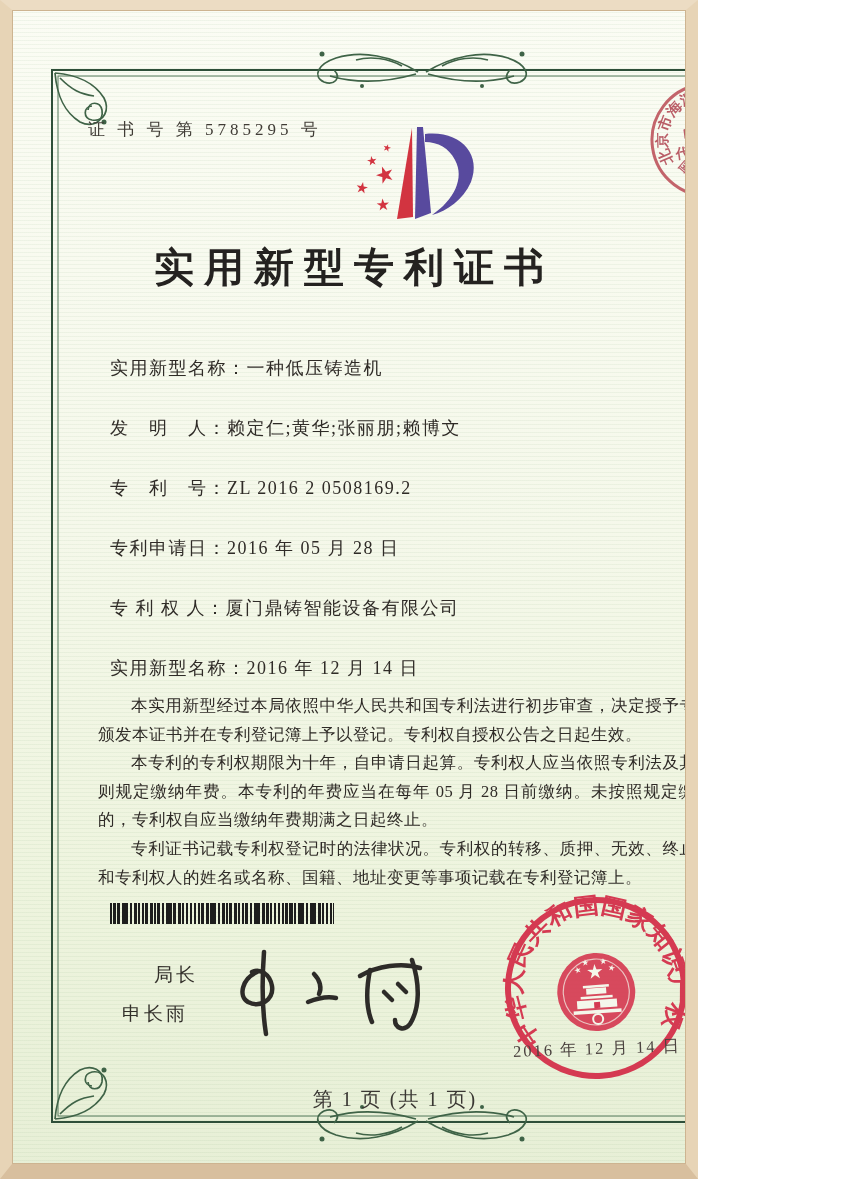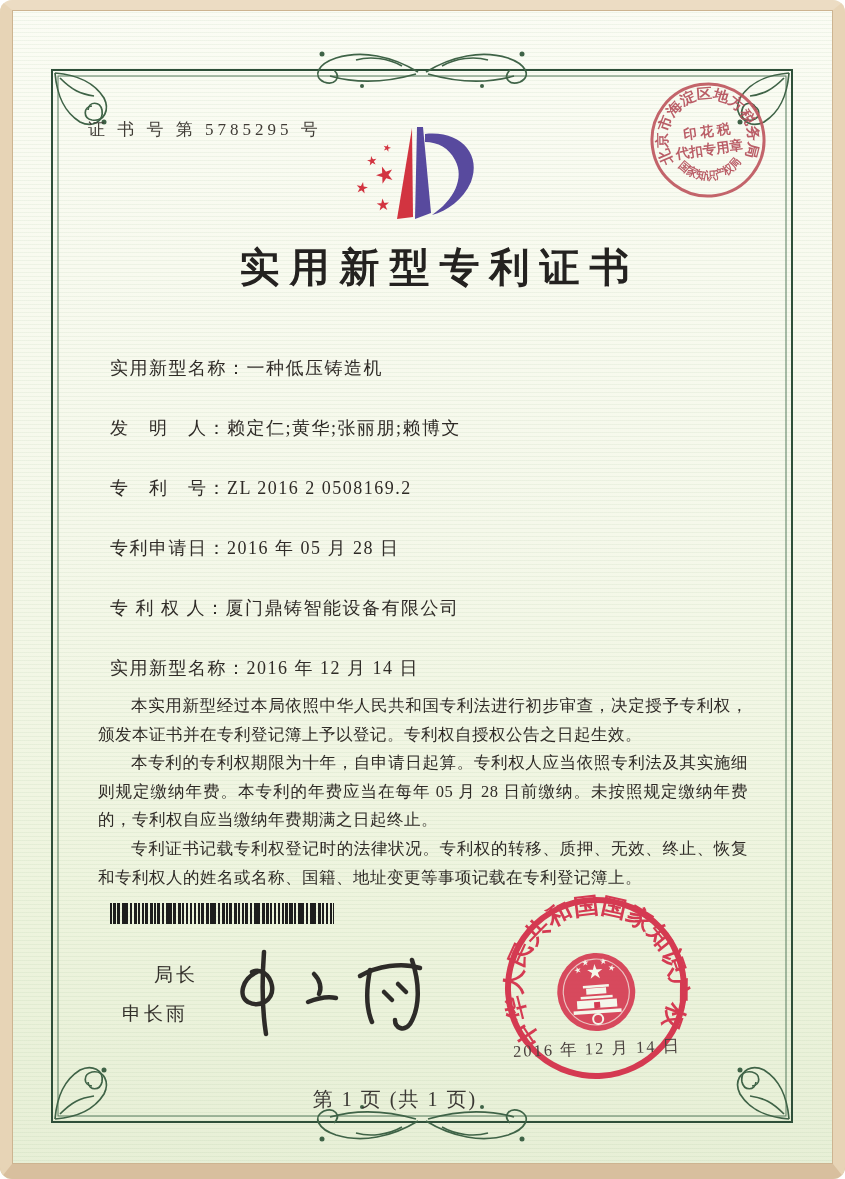--- a/index.html
+++ b/index.html
@@ -1,34 +1,33 @@
 <!DOCTYPE html>
 <html><head>
 <meta charset="utf-8">
 <style>
   html,body{margin:0;padding:0;background:#fff;}
   .page{
-    position:relative;width:845px;height:1179px;overflow:hidden;
+    position:relative;width:698px;height:1179px;overflow:hidden;
     font-family:"Liberation Serif","DejaVu Serif",serif;
     background:
       repeating-linear-gradient(180deg, rgba(125,168,120,0.09) 0 1px, rgba(0,0,0,0) 1px 4px),
       linear-gradient(180deg,#fbfcf4 0%,#f5f8ea 45%,#eef4de 75%,#e7efd6 100%);
-    border-radius: 12px;
   }
   .frame{
     position:absolute;inset:0;box-sizing:border-box;z-index:40;pointer-events:none;
     border-style:solid;border-width:10px 12px 15px 12px;
     border-color:#ecdcc3 #e7d4b6 #d8bf9e #e7d4b6;
     box-shadow:inset 0 0 0 1px #cdb491;
   }
   .ornaments{position:absolute;left:0;top:0;z-index:1;}
   .certno{position:absolute;left:88px;top:118px;font-size:17px;letter-spacing:4px;color:#403c36;z-index:3;}
   .logo{position:absolute;left:340px;top:120px;z-index:3;}
   .taxstamp{position:absolute;left:630px;top:62px;z-index:3;transform:rotate(-8deg);opacity:.92;}
-  .title{position:absolute;left:12px;top:240px;width:100%;text-align:center;font-size:40px;font-weight:600;
+  .title{position:absolute;left:0;top:240px;width:100%;text-align:center;font-size:40px;font-weight:600;
     letter-spacing:10px;padding-left:10px;box-sizing:border-box;color:#242220;z-index:3;}
   .field{position:absolute;left:110px;font-size:18px;letter-spacing:1.5px;color:#2f2b27;white-space:nowrap;z-index:3;}
   .body-text{position:absolute;left:98px;top:692px;width:650px;font-size:16.5px;line-height:28.6px;
     text-align:justify;color:#2f2b27;letter-spacing:.5px;z-index:3;}
   .body-text p{margin:0;text-indent:2em;}
   .barcode{position:absolute;left:110px;top:903px;width:224px;height:21px;z-index:3;
     background-image:
       repeating-linear-gradient(90deg,#1d1d1d 0 2px,rgba(0,0,0,0) 2px 4px),
       repeating-linear-gradient(90deg,#1d1d1d 0 1px,rgba(0,0,0,0) 1px 7px),
       repeating-linear-gradient(90deg,rgba(0,0,0,0) 0 3px,#1d1d1d 3px 5px,rgba(0,0,0,0) 5px 11px);}

